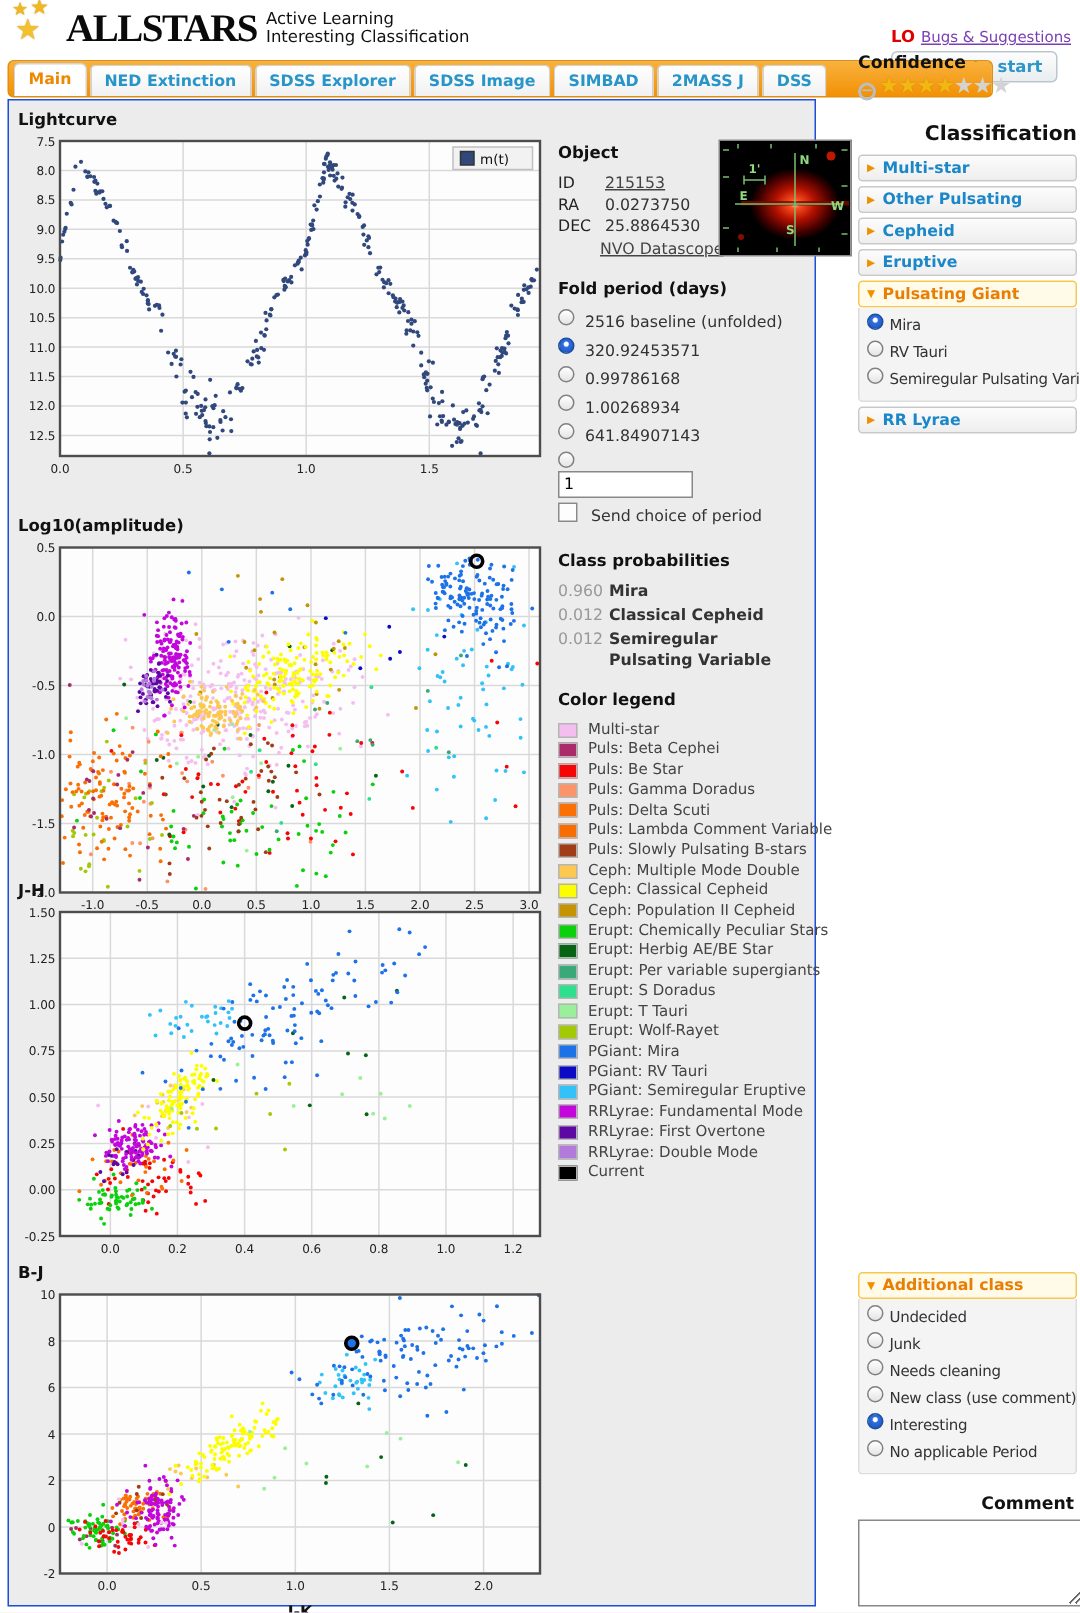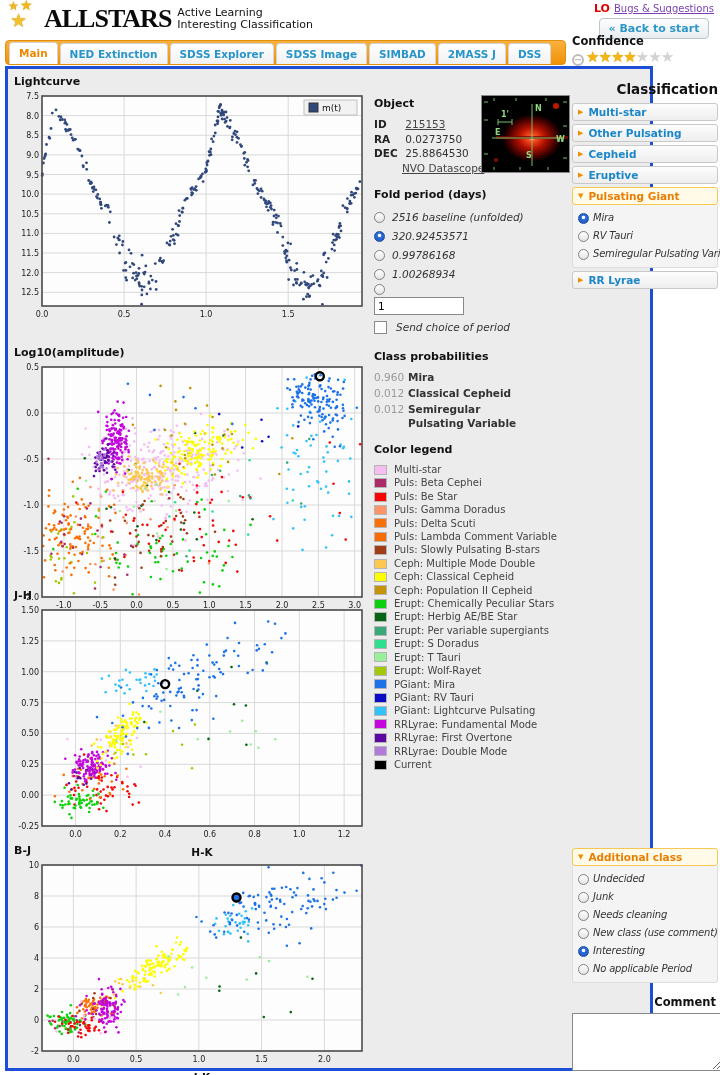--- a/index.html
+++ b/index.html
@@ -8,54 +8,54 @@
   a{text-decoration:underline;cursor:pointer;}
   
   #header{position:absolute;left:8px;top:3px;display:flex;align-items:center;gap:6px;}
   #logo-stars{position:relative;width:30px;height:32px;flex:0 0 30px;}
   #logo-stars .st{position:absolute;color:#f0b81c;text-shadow:0 0 1px #b97f00;}
   #logo-stars .s1{left:0;top:-4px;font-size:12px;}
   #logo-stars .s2{left:12px;top:-6px;font-size:14px;}
   #logo-stars .s3{left:2px;top:6px;font-size:19px;color:#f3c12d;}
   #logo-text{font-family:"Liberation Serif",serif;font-weight:bold;font-size:26px;letter-spacing:-1px;color:#0a0a0a;line-height:26px;}
   #logo-sub{font-size:11px;line-height:12px;color:#111;}
-  #top-right{position:absolute;right:6px;top:2px;text-align:center;}
+  #top-right{position:absolute;right:6px;top:18px;text-align:left;}
   #user-label{color:#e00000;font-weight:bold;font-size:11px;margin-right:4px;}
   #bugs-link{color:#7a3fb5;font-size:10px;}
   #back-btn{margin-top:3px;display:inline-block;background:linear-gradient(#fdfdfd,#e9edf0);border:1px solid #b9c6ce;
             border-radius:4px;padding:3px 9px;font-weight:bold;font-size:11px;color:#2e97c8;cursor:pointer;}
   
-  #tabbar{position:absolute;left:5px;top:40px;width:561px;height:25px;box-sizing:border-box;
+  #tabbar{position:absolute;left:5px;top:40px;width:657px;height:25px;box-sizing:border-box;
           background:linear-gradient(#f9b13d,#f29106);border:1px solid #e0900d;border-radius:4px;
           display:flex;align-items:flex-end;padding-left:2px;}
   .tab{background:linear-gradient(#ffffff,#f1f1f1);border:1px solid #d3d3d3;border-bottom:none;
        border-radius:4px 4px 0 0;margin:0 1px;padding:4px 9px 4px;font-weight:bold;font-size:10.5px;
        color:#2795c9;cursor:pointer;white-space:nowrap;}
   .tab.active{background:#ffffff;color:#ee8800;padding-bottom:5px;}
   
-  #main-panel{position:absolute;left:5px;top:66px;width:648px;height:1005px;background:#ececec;border:3px solid #1d4ed8;box-sizing:border-box;}
+  #main-panel{position:absolute;left:5px;top:66px;width:539px;height:1005px;background:#ececec;border:1px solid #1d4ed8;box-sizing:border-box;}
   
   .plot-block{position:absolute;left:4px;width:362px;}
   .plot-title{font-weight:bold;font-size:11px;color:#111;margin:0 0 2px 2px;}
   .plot-xlabel{font-weight:bold;font-size:10.5px;color:#111;text-align:center;margin-top:1px;}
   svg text{font-family:"DejaVu Sans",sans-serif;}
   
   #midcol{position:absolute;left:366px;top:4px;width:194px;margin-top:20px;}
   .sec-title{font-weight:bold;font-size:11px;color:#111;margin:13px 0 7px 0;}
   .sec-title.first{margin-top:4px;}
   .obj-row{line-height:14.5px;font-size:10.5px;color:#333;}
-  .obj-lbl{font-weight:bold;display:inline-block;min-width:28px;color:#222;}
+  .obj-lbl{font-weight:normal;display:inline-block;min-width:28px;color:#222;}
   .obj-link{color:#444;}
   .obj-indent{margin-left:28px;}
   #thumb{position:absolute;left:107px;top:2px;border:1px solid #888;}
   .radio{width:11px;height:11px;border-radius:50%;border:1px solid #808080;background:linear-gradient(#ffffff,#e4e4e4);
          display:inline-block;vertical-align:-2px;margin-right:7px;box-sizing:border-box;flex:0 0 11px;}
   .radio.sel{border:1px solid #1e4f9e;background:radial-gradient(circle at 50% 38%,#ffffff 0 1.3px,#2f6ee0 2.1px,#1b4fb4 100%);}
   .chk{width:11px;height:11px;border:1px solid #8a8a8a;background:#fdfdfd;display:inline-block;vertical-align:-2px;margin-right:9px;}
-  .opt-row{line-height:19px;font-size:10.5px;color:#333;cursor:pointer;display:flex;align-items:center;white-space:nowrap;font-style:italic;}
+  .opt-row{line-height:19px;font-size:10.5px;color:#333;cursor:pointer;display:flex;align-items:flex-start;white-space:nowrap;}
   #fold-input{width:82px;height:14px;border:1px solid #888;font-size:10.5px;padding:1px 3px;margin:2px 0 3px 0;font-family:"DejaVu Sans",sans-serif;}
   .prob-row{display:flex;font-size:10.5px;line-height:14px;margin-bottom:2px;}
   .prob-val{color:#999;width:34px;flex:0 0 34px;}
   .prob-name{color:#333;font-weight:bold;width:120px;}
   .leg-row{display:flex;align-items:center;line-height:13.4px;font-size:10px;color:#444;white-space:nowrap;}
   .leg-swatch{width:11px;height:8px;border:1px solid #b5b5b5;margin-right:7px;flex:0 0 11px;}
   
   #rightcol-top{position:absolute;left:572px;top:34px;width:146px;}
   #conf-title{font-weight:bold;font-size:11.5px;color:#111;}
   #stars{line-height:16px;margin-top:1px;white-space:nowrap;}
@@ -2514,21 +2514,20 @@
         <text x="27" y="9.0" font-size="8" fill="#222" text-anchor="end">1.50</text>
         <text x="27" y="39.9" font-size="8" fill="#222" text-anchor="end">1.25</text>
         <text x="27" y="70.7" font-size="8" fill="#222" text-anchor="end">1.00</text>
         <text x="27" y="101.6" font-size="8" fill="#222" text-anchor="end">0.75</text>
         <text x="27" y="132.4" font-size="8" fill="#222" text-anchor="end">0.50</text>
         <text x="27" y="163.3" font-size="8" fill="#222" text-anchor="end">0.25</text>
         <text x="27" y="194.1" font-size="8" fill="#222" text-anchor="end">0.00</text>
         <text x="27" y="225.0" font-size="8" fill="#222" text-anchor="end">-0.25</text>
         <circle cx="153.1" cy="80.1" r="4" fill="none" stroke="#000" stroke-width="2.4"></circle>
       </svg>
-    <div class="plot-xlabel" style="width: 320px; margin-left: 30px;">H-K</div>
   </div>
   <div class="plot-block" style="top:775px">
     <div class="plot-title">B-J</div>
     <svg width="356" height="208">
         <rect x="30" y="6" width="320" height="186" fill="#fdfdfd"></rect>
         <line x1="61.4" y1="6" x2="61.4" y2="192" stroke="#d9d9d9" stroke-width="1"></line>
         <line x1="124.1" y1="6" x2="124.1" y2="192" stroke="#d9d9d9" stroke-width="1"></line>
         <line x1="186.9" y1="6" x2="186.9" y2="192" stroke="#d9d9d9" stroke-width="1"></line>
         <line x1="249.6" y1="6" x2="249.6" y2="192" stroke="#d9d9d9" stroke-width="1"></line>
         <line x1="312.4" y1="6" x2="312.4" y2="192" stroke="#d9d9d9" stroke-width="1"></line>
@@ -3194,20 +3193,24 @@
         <div class="opt-row">
     <span class="radio"></span>
     <span>0.99786168</span>
   </div>
         <div class="opt-row">
     <span class="radio"></span>
     <span>1.00268934</span>
   </div>
         <div class="opt-row">
     <span class="radio"></span>
+    <span>641.84907143</span>
+  </div>
+        <div class="opt-row">
+    <span class="radio"></span>
     <span></span>
   </div>
       </div>
     <div>
       <input id="fold-input" value="1" style="">
     </div>
     <div class="opt-row">
       <span class="chk"></span>
       <span>Send choice of period</span>
     </div>
@@ -3297,21 +3300,21 @@
         <div class="leg-row">
     <span class="leg-swatch" style="background: rgb(29, 114, 232);"></span>
     <span>PGiant: Mira</span>
   </div>
         <div class="leg-row">
     <span class="leg-swatch" style="background: rgb(11, 11, 198);"></span>
     <span>PGiant: RV Tauri</span>
   </div>
         <div class="leg-row">
     <span class="leg-swatch" style="background: rgb(51, 194, 248);"></span>
-    <span>PGiant: Lightcurve Pulsating</span>
+    <span>PGiant: Semiregular Eruptive</span>
   </div>
         <div class="leg-row">
     <span class="leg-swatch" style="background: rgb(194, 6, 220);"></span>
     <span>RRLyrae: Fundamental Mode</span>
   </div>
         <div class="leg-row">
     <span class="leg-swatch" style="background: rgb(94, 8, 164);"></span>
     <span>RRLyrae: First Overtone</span>
   </div>
         <div class="leg-row">

